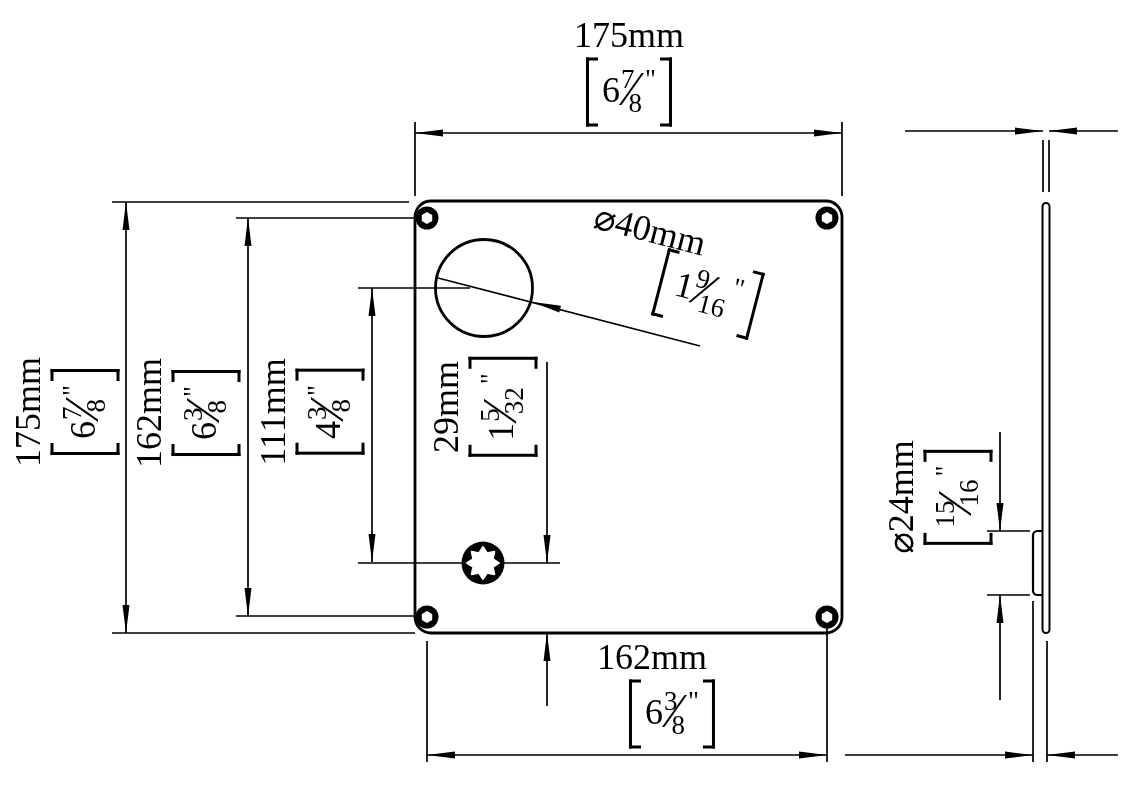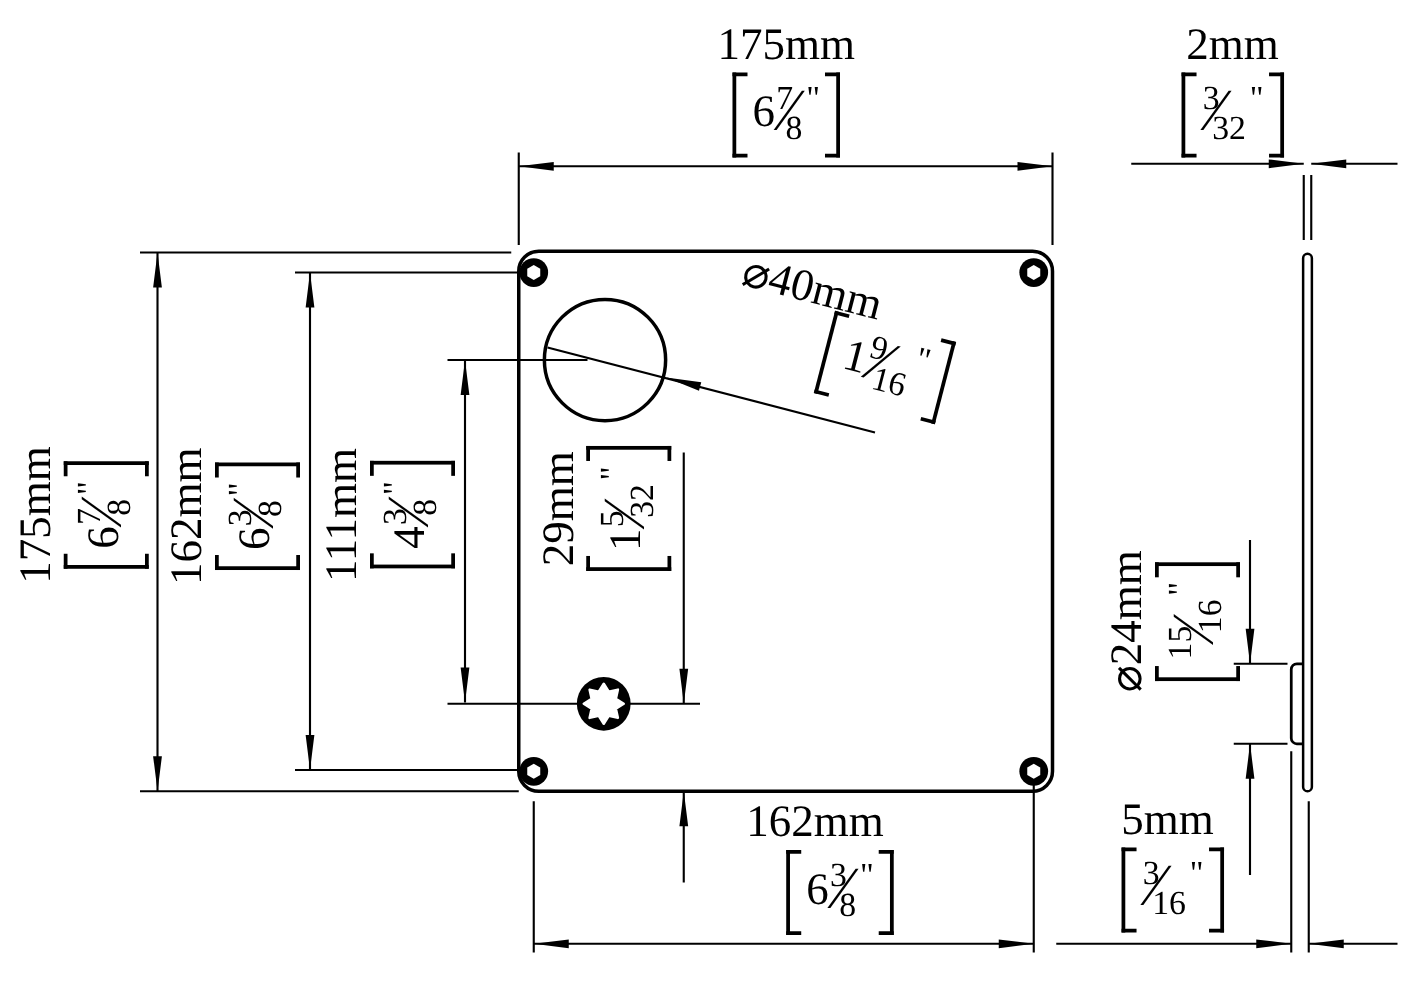--- a/index.html
+++ b/index.html
@@ -132,28 +132,20 @@
 
   <div class="lbl" style="left:629px; top:70px;">
     <div class="mm">175mm</div>
     <div class="frac">
       <span class="br l"></span>
       <span class="fx"><span class="whole">6</span><span class="num">7</span><span class="sl">⁄</span><span class="den">8</span><span class="inch">"</span></span>
       <span class="br r"></span>
     </div>
   </div>
 
-  <div class="lbl" style="left:986px; top:70px;">
-    <div class="mm">2mm</div>
-    <div class="frac">
-      <span class="br l"></span>
-      <span class="fx"><span class="num">3</span><span class="sl">⁄</span><span class="den">32</span><span class="inch">"</span></span>
-      <span class="br r"></span>
-    </div>
-  </div>
 
   <div class="lbl rot" style="left:63px; top:412px;">
     <div class="mm">175mm</div>
     <div class="frac">
       <span class="br l"></span>
       <span class="fx"><span class="whole">6</span><span class="num">7</span><span class="sl">⁄</span><span class="den">8</span><span class="inch">"</span></span>
       <span class="br r"></span>
     </div>
   </div>
 
@@ -206,22 +198,14 @@
 
   <div class="lbl rot" style="left:936px; top:497px;">
     <div class="mm">⌀24mm</div>
     <div class="frac">
       <span class="br l"></span>
       <span class="fx"><span class="num">15</span><span class="sl">⁄</span><span class="den">16</span><span class="inch">"</span></span>
       <span class="br r"></span>
     </div>
   </div>
 
-  <div class="lbl" style="left:934px; top:690px;">
-    <div class="mm">5mm</div>
-    <div class="frac shift8">
-      <span class="br l"></span>
-      <span class="fx"><span class="num">3</span><span class="sl">⁄</span><span class="den">16</span><span class="inch">"</span></span>
-      <span class="br r"></span>
-    </div>
-  </div>
 
 </div>
 
 </body></html>

